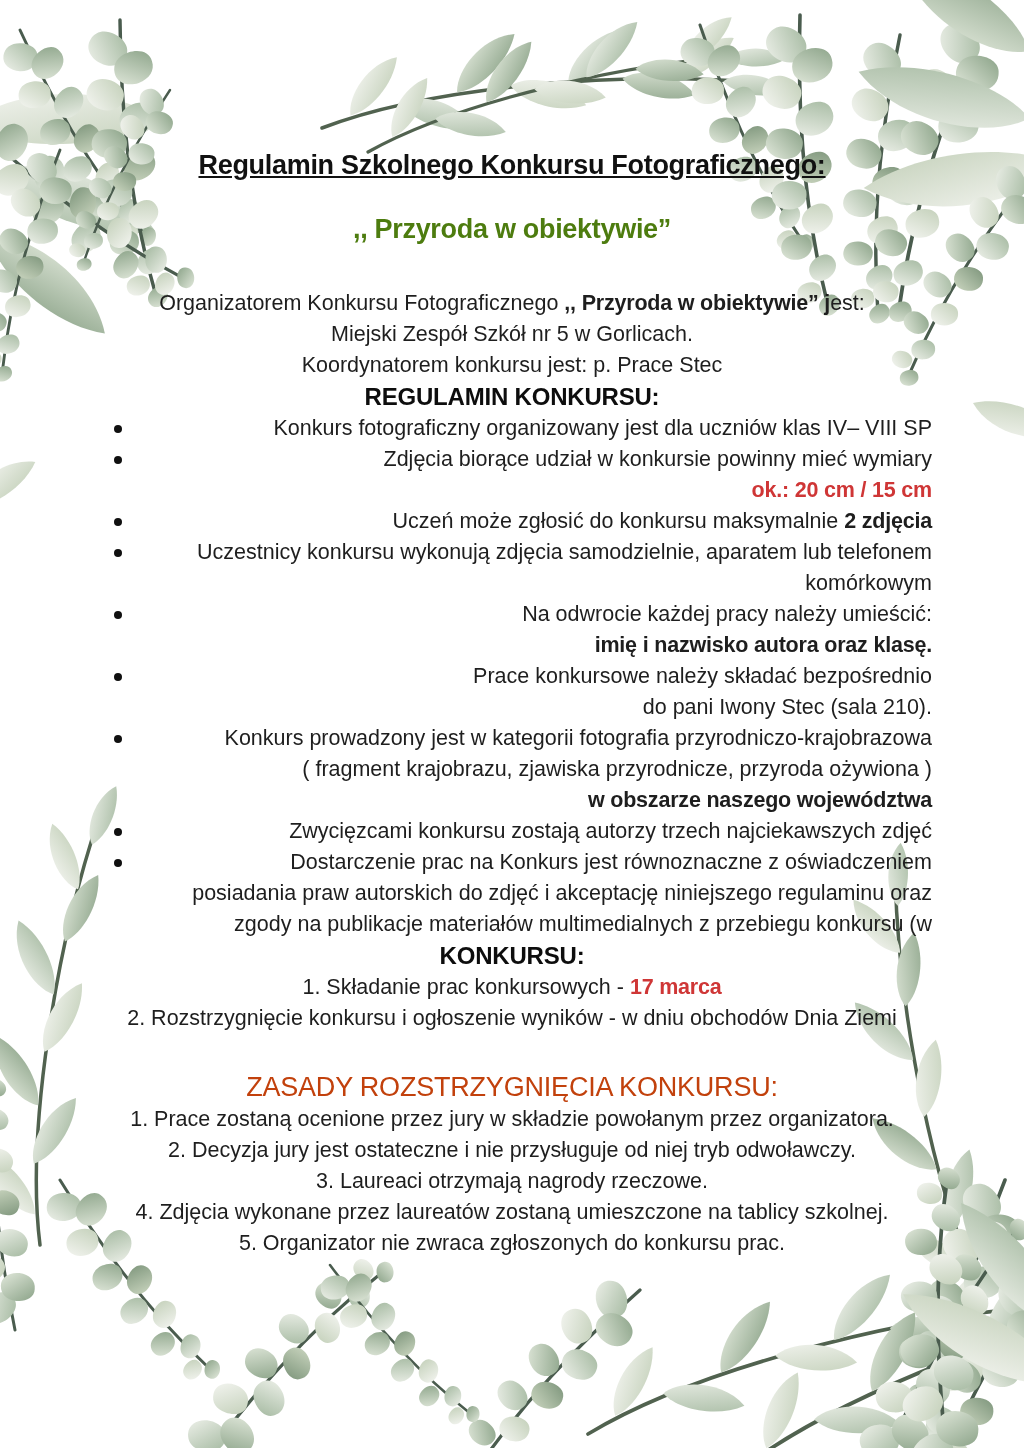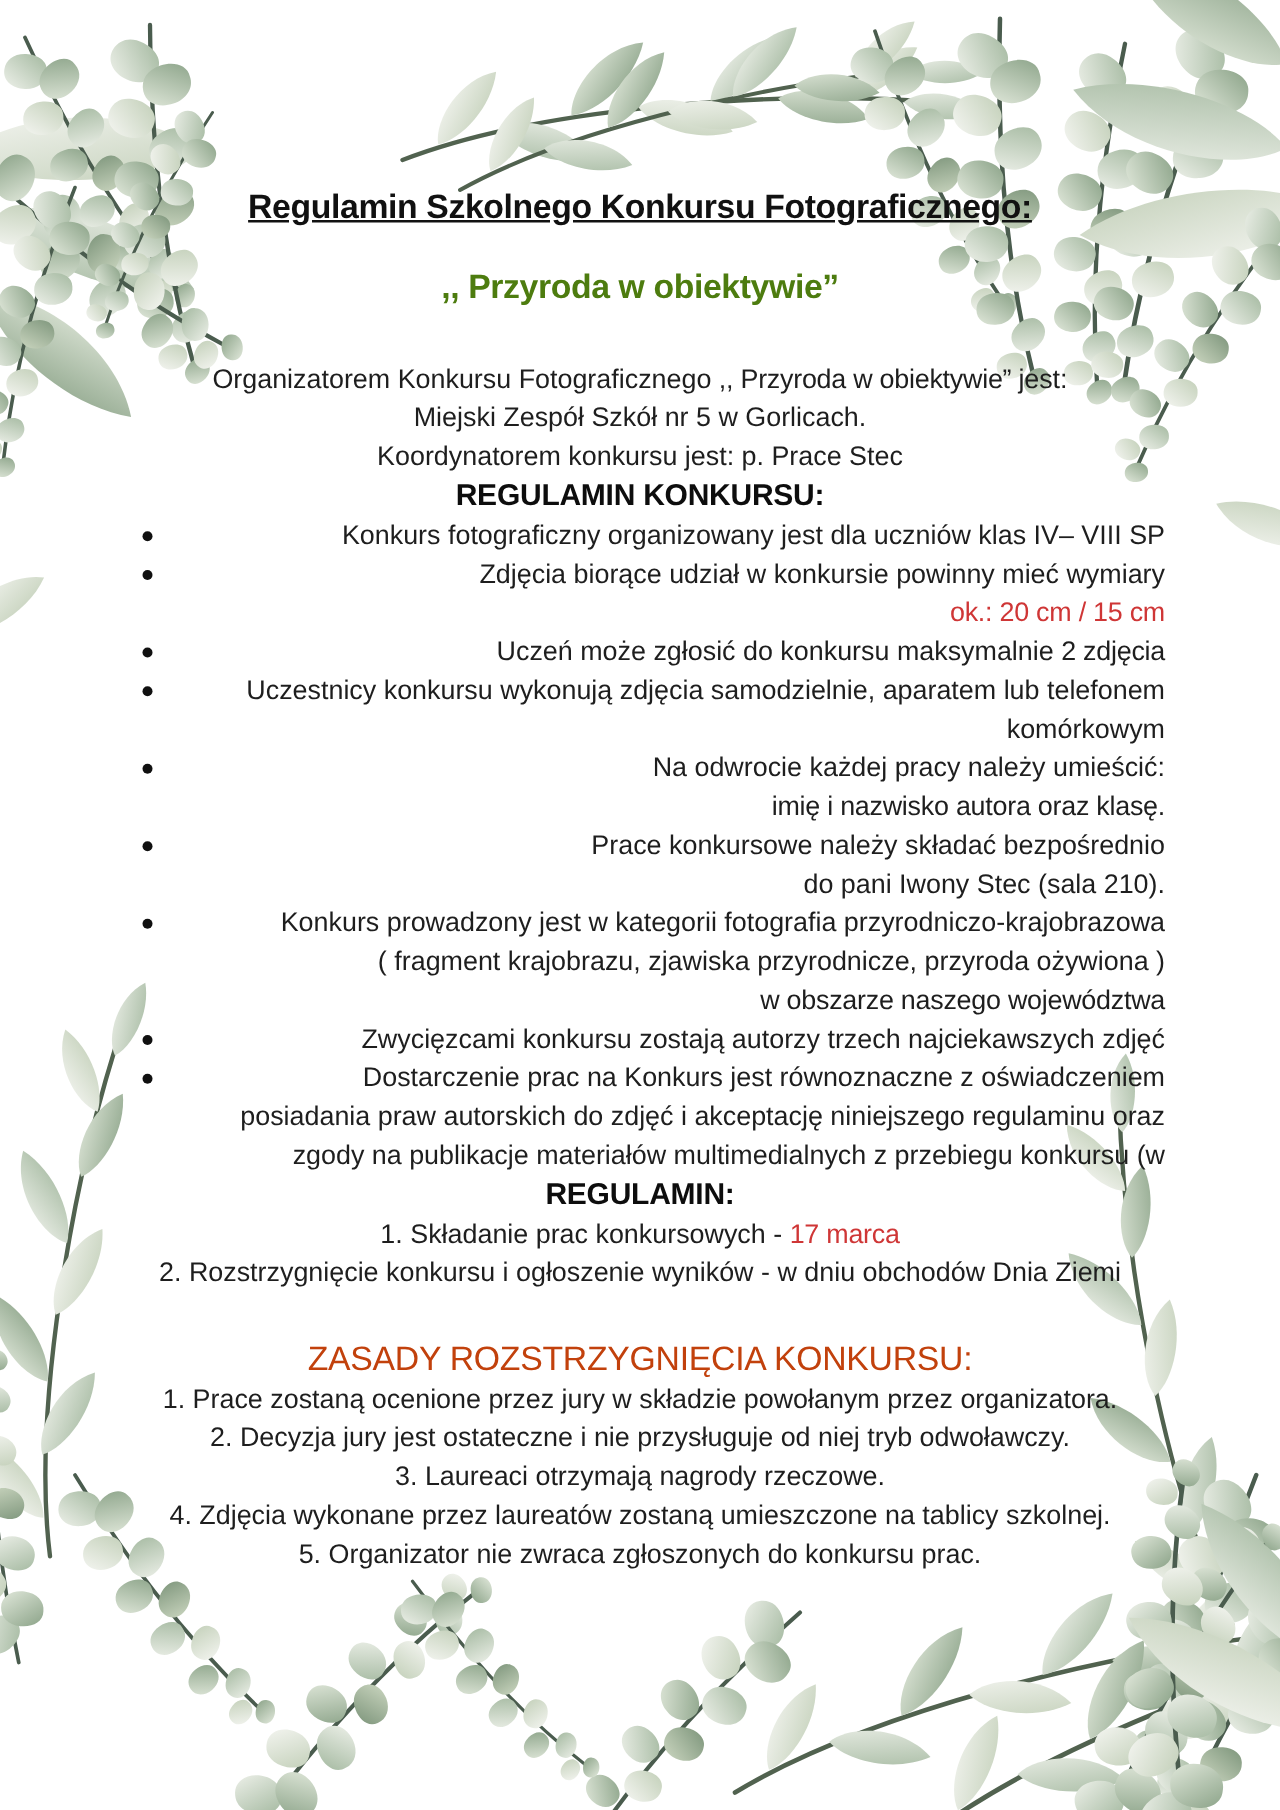--- a/index.html
+++ b/index.html
@@ -1,22 +1,22 @@
 <!DOCTYPE html>
 <html lang="pl"><head>
 <meta charset="utf-8">
 <style>
   html,body{margin:0;padding:0;background:#ffffff;}
   .page{position:relative;width:1024px;height:1448px;background:#ffffff;overflow:hidden;
         font-family:"Liberation Sans","DejaVu Sans",sans-serif;color:#1e1e1e;}
   .decor{position:absolute;left:0;top:0;width:1024px;height:1448px;pointer-events:none;}
   .content{position:absolute;left:92px;right:92px;top:148px;text-align:center;z-index:2;}
   .t{margin:0;font-size:21.5px;line-height:31px;font-weight:400;}
-  .b{font-weight:400;letter-spacing:-0.2px;}
-  .red{color:#cf3636;font-weight:400;letter-spacing:-0.2px;}
+  .b{font-weight:700;letter-spacing:-0.2px;}
+  .red{color:#cf3636;font-weight:700;letter-spacing:-0.2px;}
   h1.title{margin:0;font-size:27px;line-height:34px;font-weight:700;letter-spacing:-0.3px;color:#111;text-decoration:underline;}
   h1.title2{margin:30px 0 0 0;font-size:27px;line-height:34px;font-weight:700;letter-spacing:-0.3px;color:#4d7c0f;}
   .intro{margin-top:42px;}
   h2.h{margin:0;font-size:24px;line-height:32px;font-weight:700;letter-spacing:-0.2px;color:#0d0d0d;}
   h2.h-big{margin:36px 0 0 0;font-size:27px;line-height:34px;font-weight:400;letter-spacing:-0.2px;color:#c2410c;}
   .li{position:relative;text-align:right;}
   .li .dot{position:absolute;left:22px;top:12px;width:8px;height:8px;border-radius:50%;background:#101010;}
 </style>
 </head>
 <body>
@@ -191,21 +191,21 @@
         <p class="t">Zwycięzcami konkursu zostają autorzy trzech najciekawszych zdjęć</p>
       </div>
       <div class="li">
         <span class="dot"></span>
         <p class="t">Dostarczenie prac na Konkurs jest równoznaczne z oświadczeniem</p>
         <p class="t">posiadania praw autorskich do zdjęć i akceptację niniejszego regulaminu oraz</p>
         <p class="t">zgody na publikacje materiałów multimedialnych z przebiegu konkursu (w</p>
       </div>
     </div>
 
-    <h2 class="h">REGULAMIN:</h2>
+    <h2 class="h">KONKURSU:</h2>
     <div>
       <p class="t"><span>1. Składanie prac konkursowych - </span><span class="red">17 marca</span></p>
       <p class="t">2. Rozstrzygnięcie konkursu i ogłoszenie wyników - w dniu obchodów Dnia Ziemi</p>
     </div>
 
     <h2 class="h-big">ZASADY ROZSTRZYGNIĘCIA KONKURSU:</h2>
     <div>
       <p class="t">1. Prace zostaną ocenione przez jury w składzie powołanym przez organizatora.</p>
       <p class="t">2. Decyzja jury jest ostateczne i nie przysługuje od niej tryb odwoławczy.</p>
       <p class="t">3. Laureaci otrzymają nagrody rzeczowe.</p>

